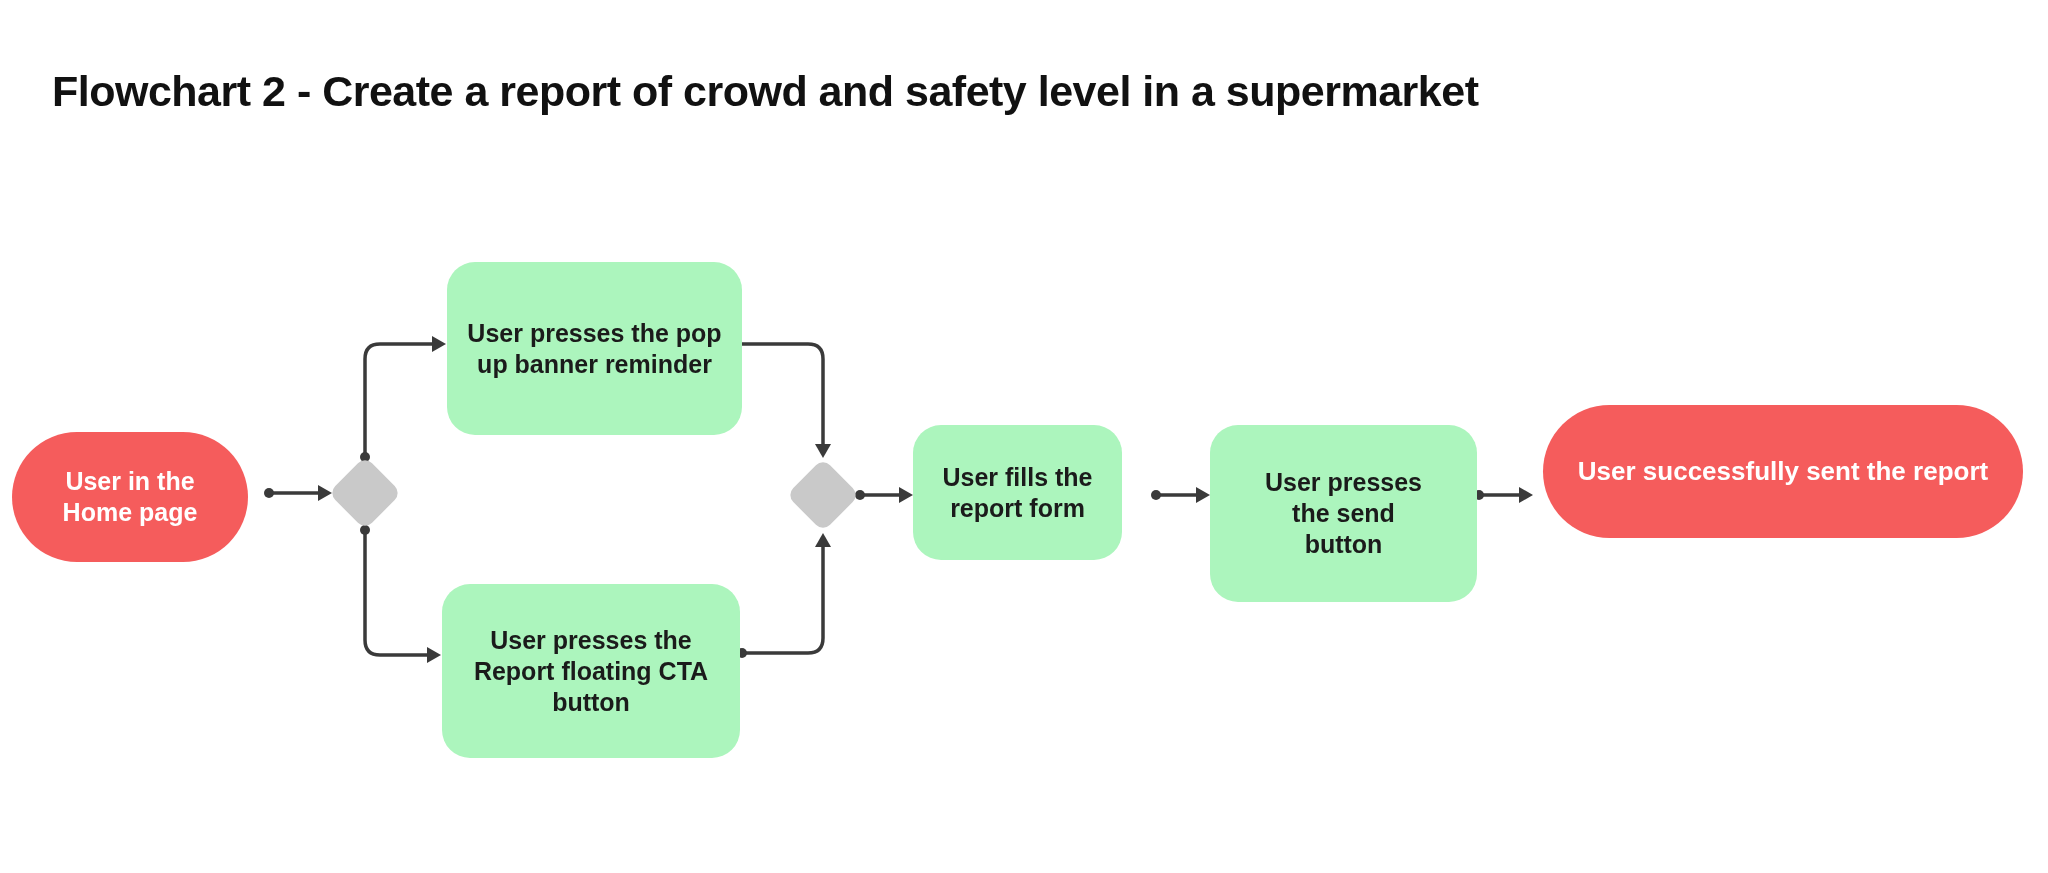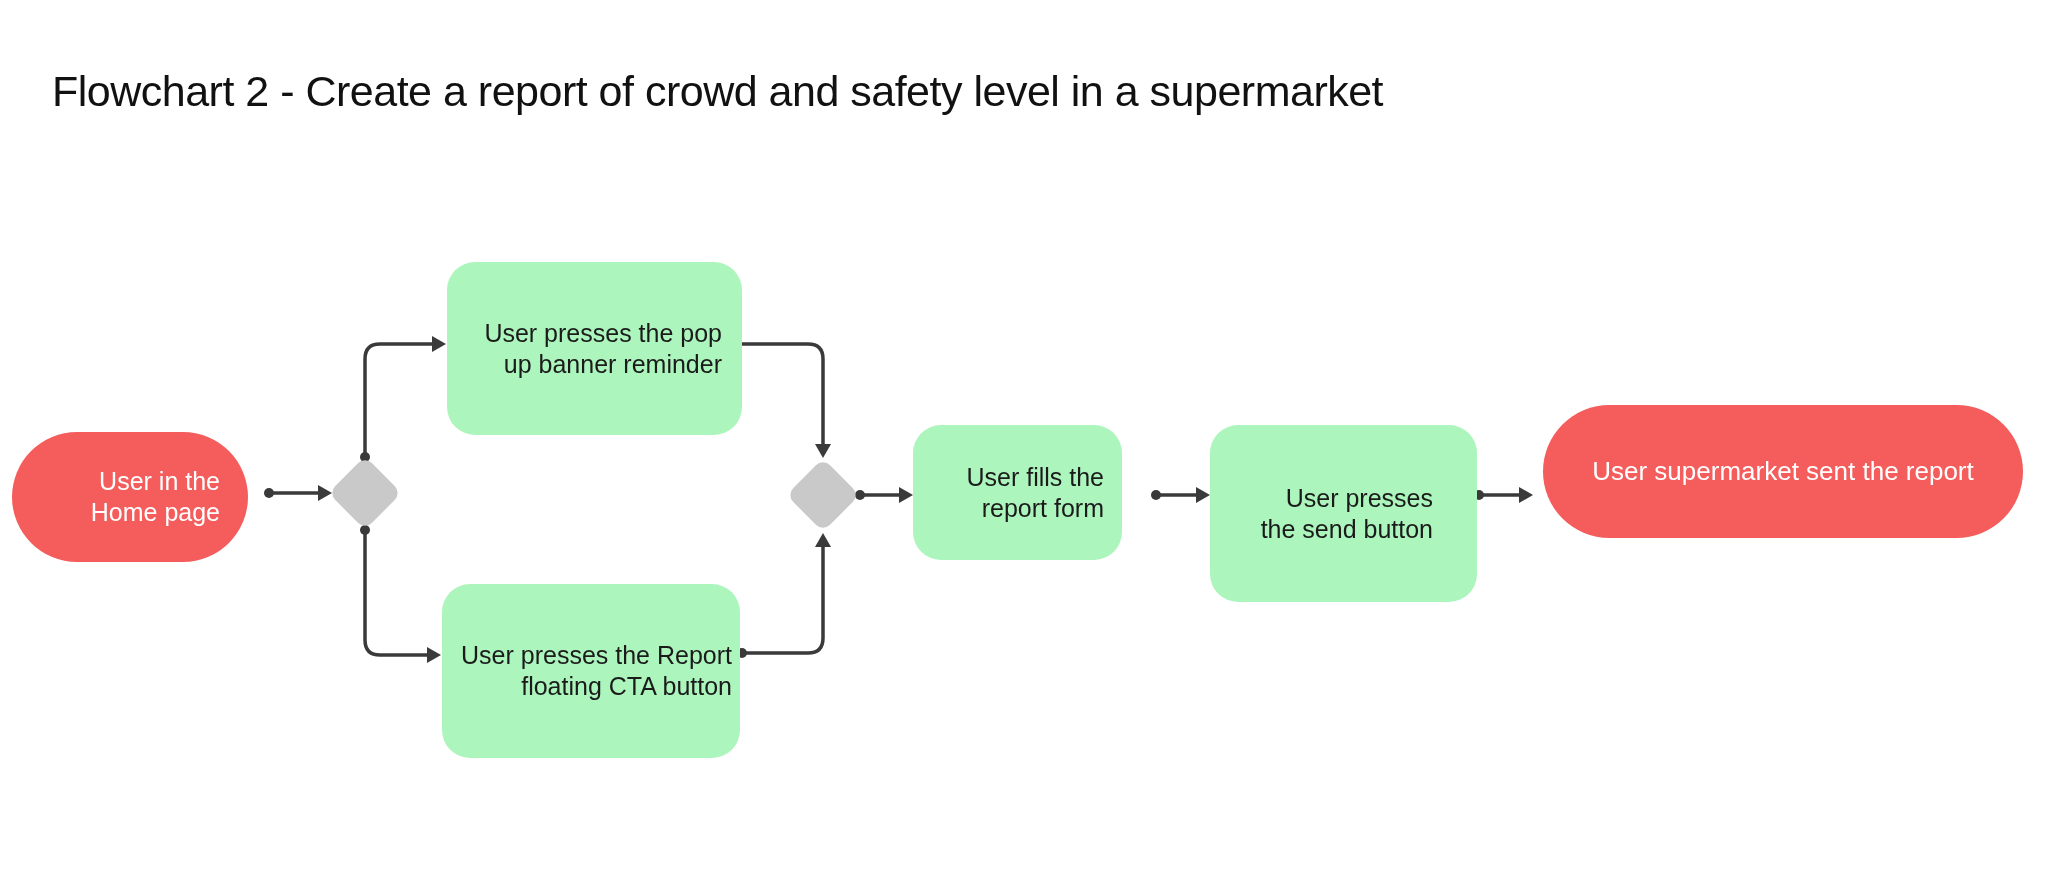--- a/index.html
+++ b/index.html
@@ -11,31 +11,31 @@
     overflow: hidden;
     font-family: "Liberation Sans", sans-serif;
   }
   .title {
     position: absolute;
     left: 52px;
     top: 34px;
     max-width: 1480px;
     font-size: 43px;
     line-height: 57px;
-    font-weight: 400;
+    font-weight: 700;
     letter-spacing: -0.5px;
     color: #111111;
   }
   .node {
     position: absolute;
     display: flex;
     align-items: center;
     justify-content: center;
-    text-align: right;
-    font-weight: 400;
+    text-align: center;
+    font-weight: 700;
     box-sizing: border-box;
     line-height: 31px;
   }
   .terminal {
     background: #f55c5c;
     color: #ffffff;
     font-size: 25px;
   }
   .process {
     background: #acf5bd;
@@ -128,15 +128,15 @@
   <div id="branch-top" class="node process">User presses the pop up banner reminder</div>
 
   <div id="branch-bottom" class="node process">User presses the Report floating CTA button</div>
 
   <div id="decision-2" class="diamond"></div>
 
   <div id="fill-form" class="node process">User fills the report form</div>
 
   <div id="press-send" class="node process">User presses the send button</div>
 
-  <div id="end-node" class="node terminal">User supermarket sent the report</div>
+  <div id="end-node" class="node terminal">User successfully sent the report</div>
 
 </div>
 
 </body></html>

